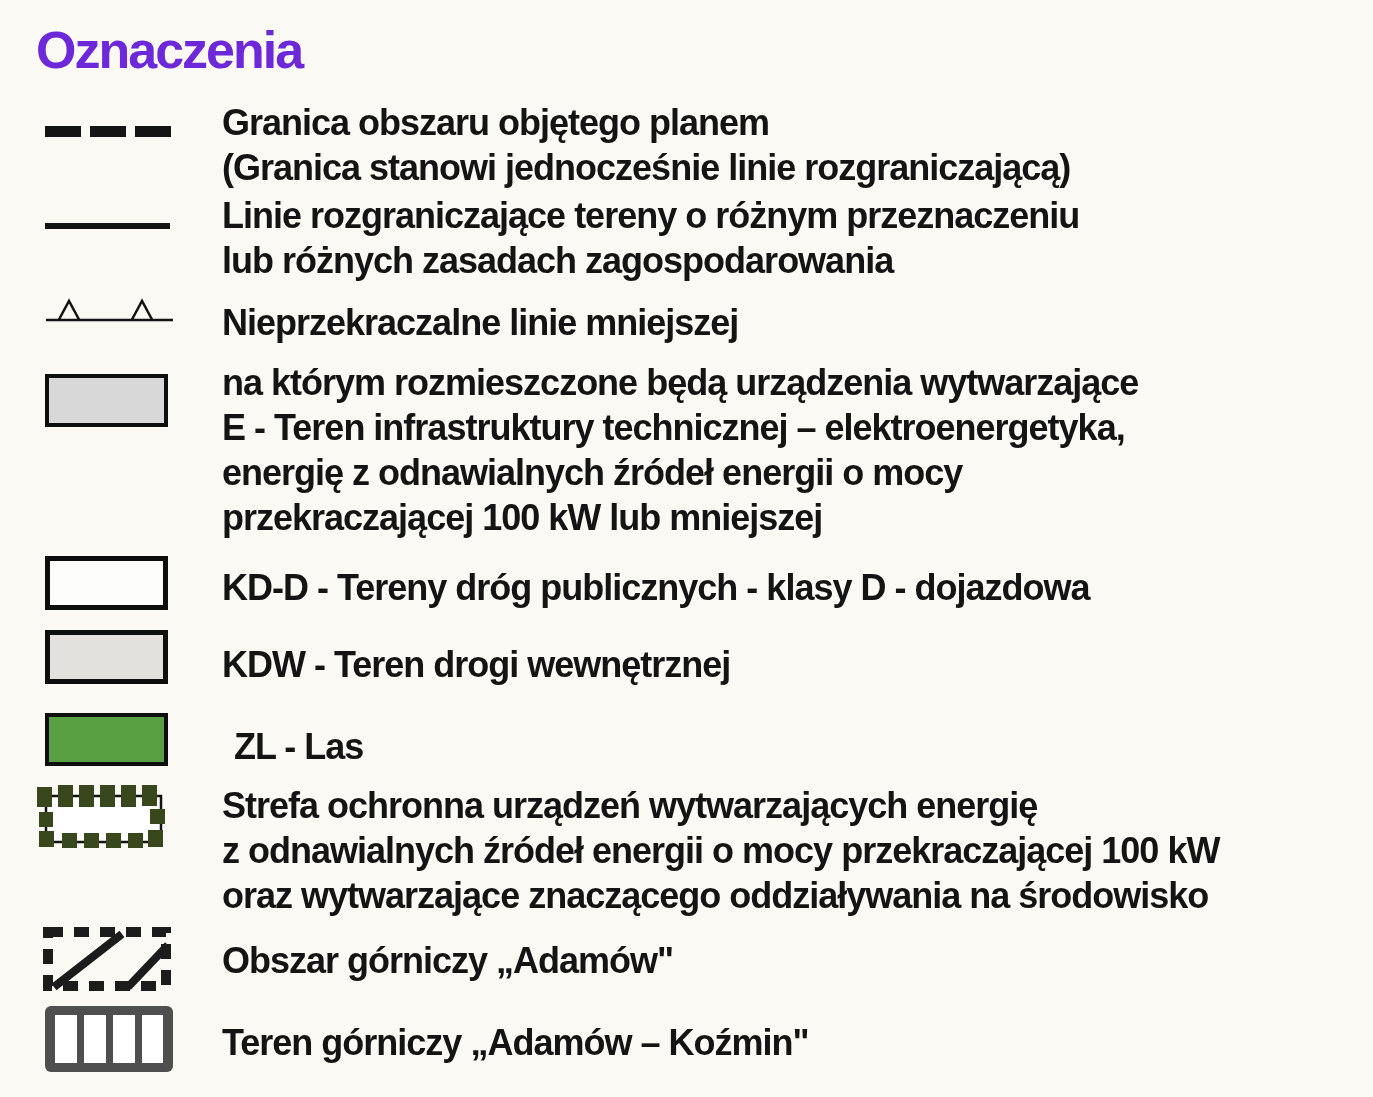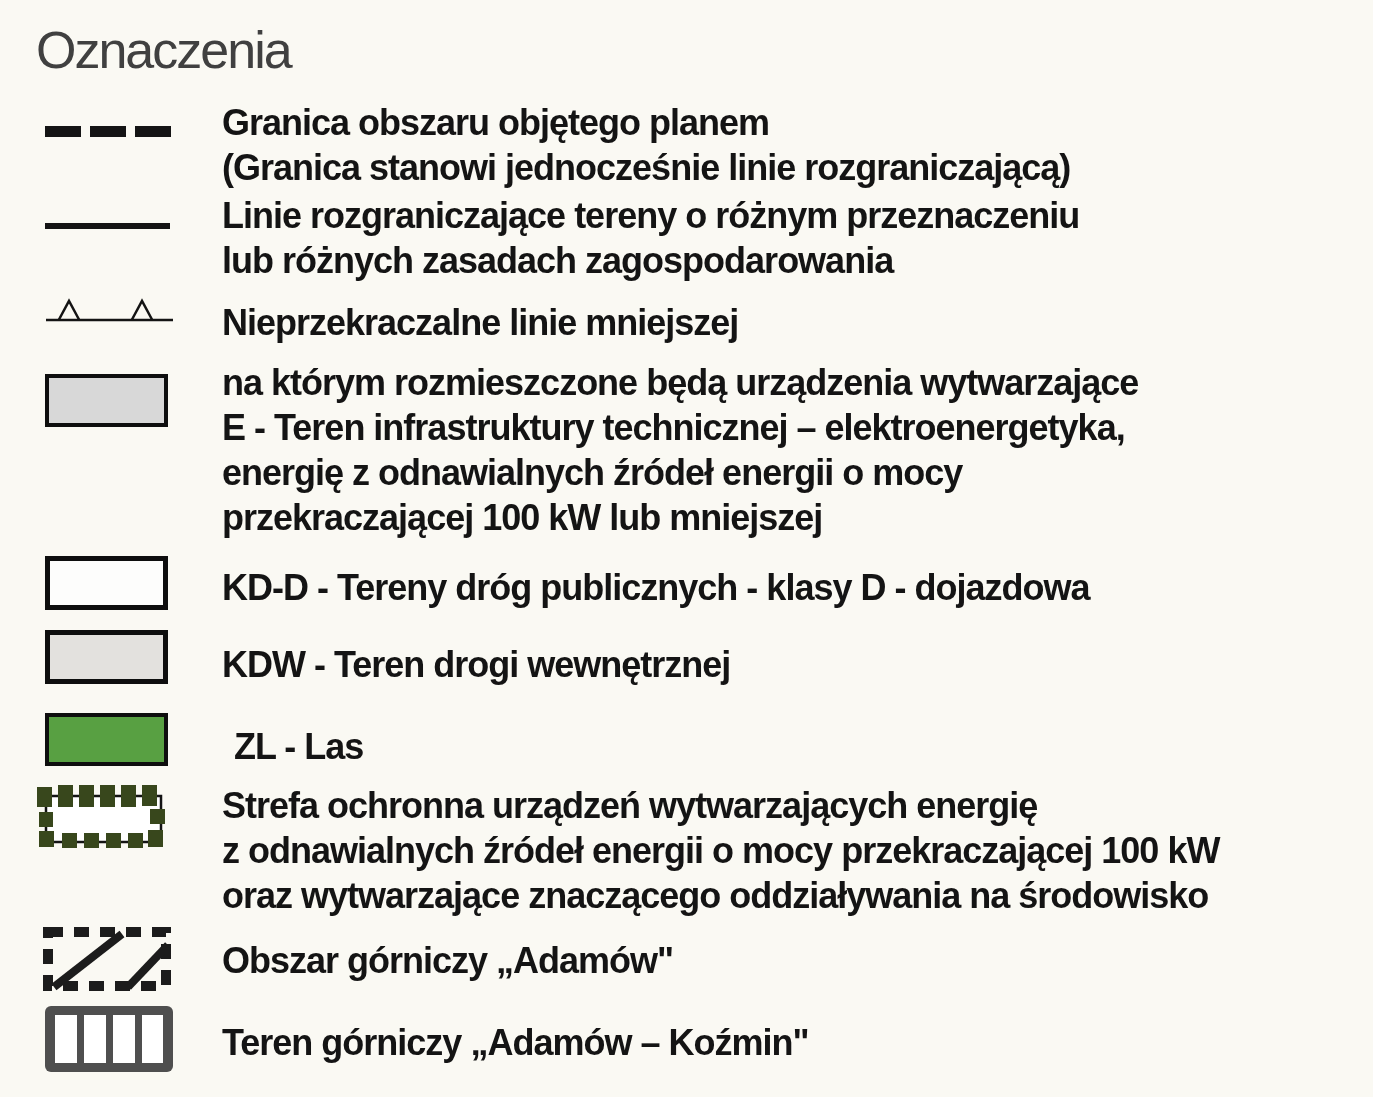--- a/index.html
+++ b/index.html
@@ -12,23 +12,23 @@
   .legend-canvas {
     position: relative;
     width: 1373px;
     height: 1097px;
   }
   .legend-title {
     position: absolute;
     left: 36px;
     top: 20px;
     font-size: 52px;
-    font-weight: 400;
+    font-weight: 700;
     letter-spacing: -2px;
-    color: #404040;
+    color: #6d28d9;
     margin: 0;
   }
   .legend-row {
     position: absolute;
     left: 12px;
     width: 1373px;
   }
   .sym {
     position: absolute;
     left: 33px;

